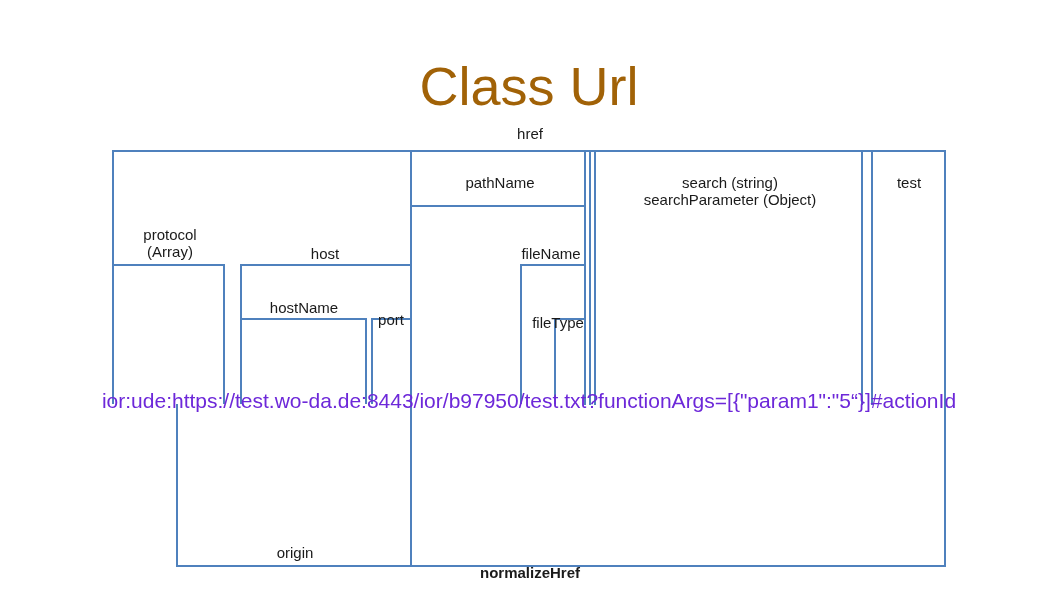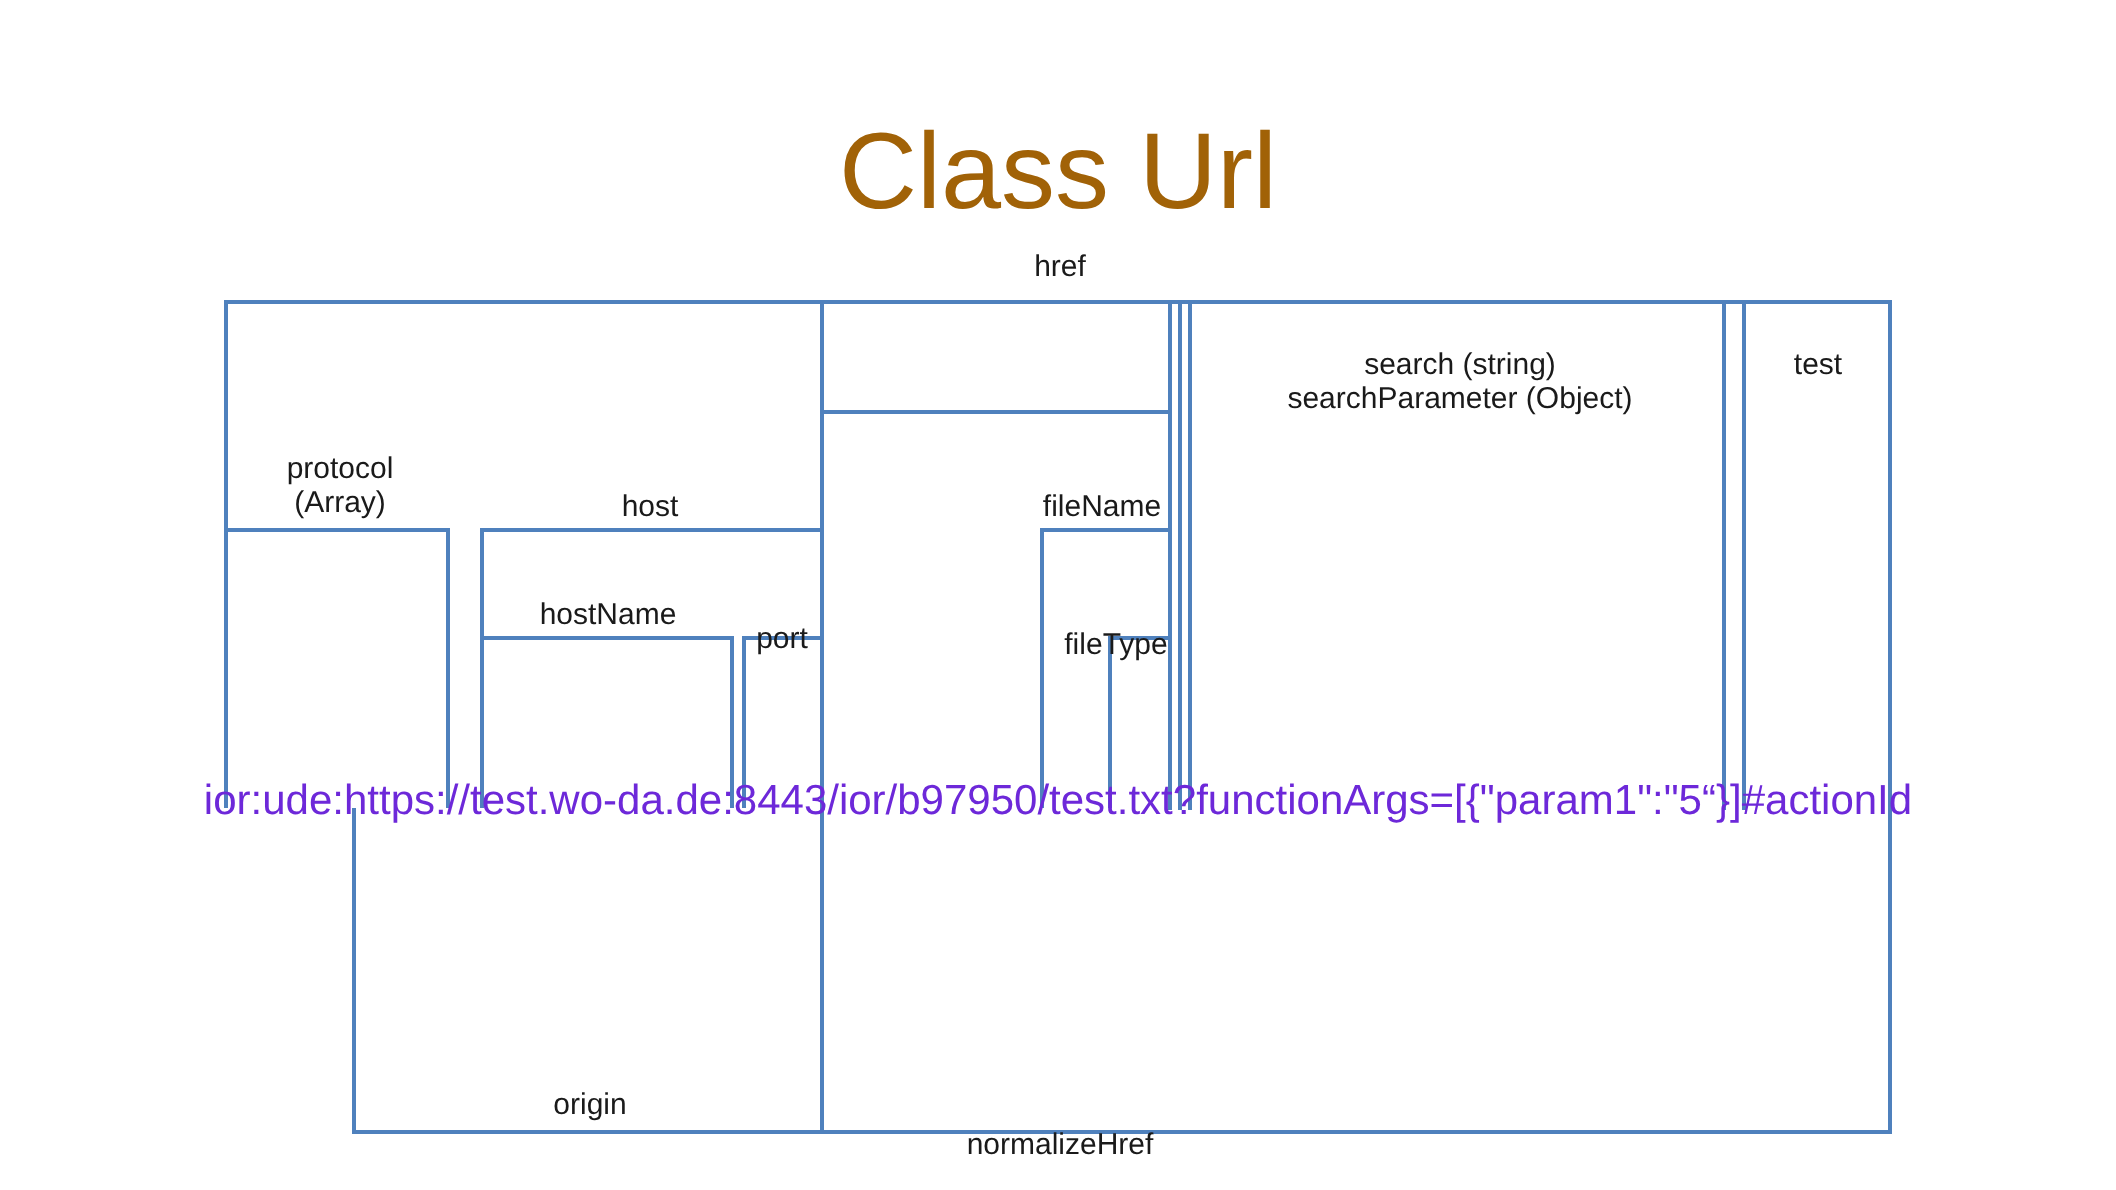--- a/index.html
+++ b/index.html
@@ -95,20 +95,21 @@
   <div class="vline" style="left:365px; top:318px; height:86px;"></div>
   <div class="seg-label" style="left:243px; top:299px; width:122px;">hostName</div>
 
   <div class="hline" style="left:371px; top:318px; width:41px;"></div>
   <div class="vline" style="left:371px; top:318px; height:86px;"></div>
   <div class="seg-label" style="left:368px; top:299px; width:46px;margin-top:12px;">port</div>
 
   <div class="hline" style="left:410px; top:205px; width:175px;"></div>
   <div class="vline" style="left:410px; top:150px; height:255px;"></div>
   <div class="vline" style="left:584px; top:150px; height:255px;"></div>
+  <div class="seg-label" style="left:425px; top:174px; width:150px;">pathName</div>
 
   <div class="hline" style="left:520px; top:264px; width:65px;"></div>
   <div class="vline" style="left:520px; top:264px; height:140px;"></div>
   <div class="seg-label" style="left:508px; top:245px; width:86px;">fileName</div>
 
   <div class="hline" style="left:554px; top:318px; width:31px;"></div>
   <div class="vline" style="left:554px; top:318px; height:86px;"></div>
   <div class="seg-label" style="left:518px; top:314px; width:80px;">fileType</div>
 
   <div class="vline" style="left:589px; top:150px; height:255px;"></div>
@@ -122,15 +123,15 @@
 
   <div id="url-string">ior:ude:https://test.wo-da.de:8443/ior/b97950/test.txt?functionArgs=[{"param1":"5“}]#actionId</div>
 
   <div class="vline" style="left:176px; top:404px; height:163px;"></div>
   <div class="hline" style="left:176px; top:565px; width:235px;"></div>
   <div class="seg-label" style="left:230px; top:544px; width:130px;">origin</div>
 
   <div class="vline" style="left:410px; top:404px; height:163px;"></div>
   <div class="vline" style="left:944px; top:404px; height:163px;"></div>
   <div class="hline" style="left:410px; top:565px; width:536px;"></div>
-  <div class="seg-label" style="left:460px; top:564px; width:140px;">normalizeHref</div>
+  <div class="seg-label" style="left:460px; top:564px; width:140px;font-weight:bold;">normalizeHref</div>
 
 </div>
 
 </body></html>

